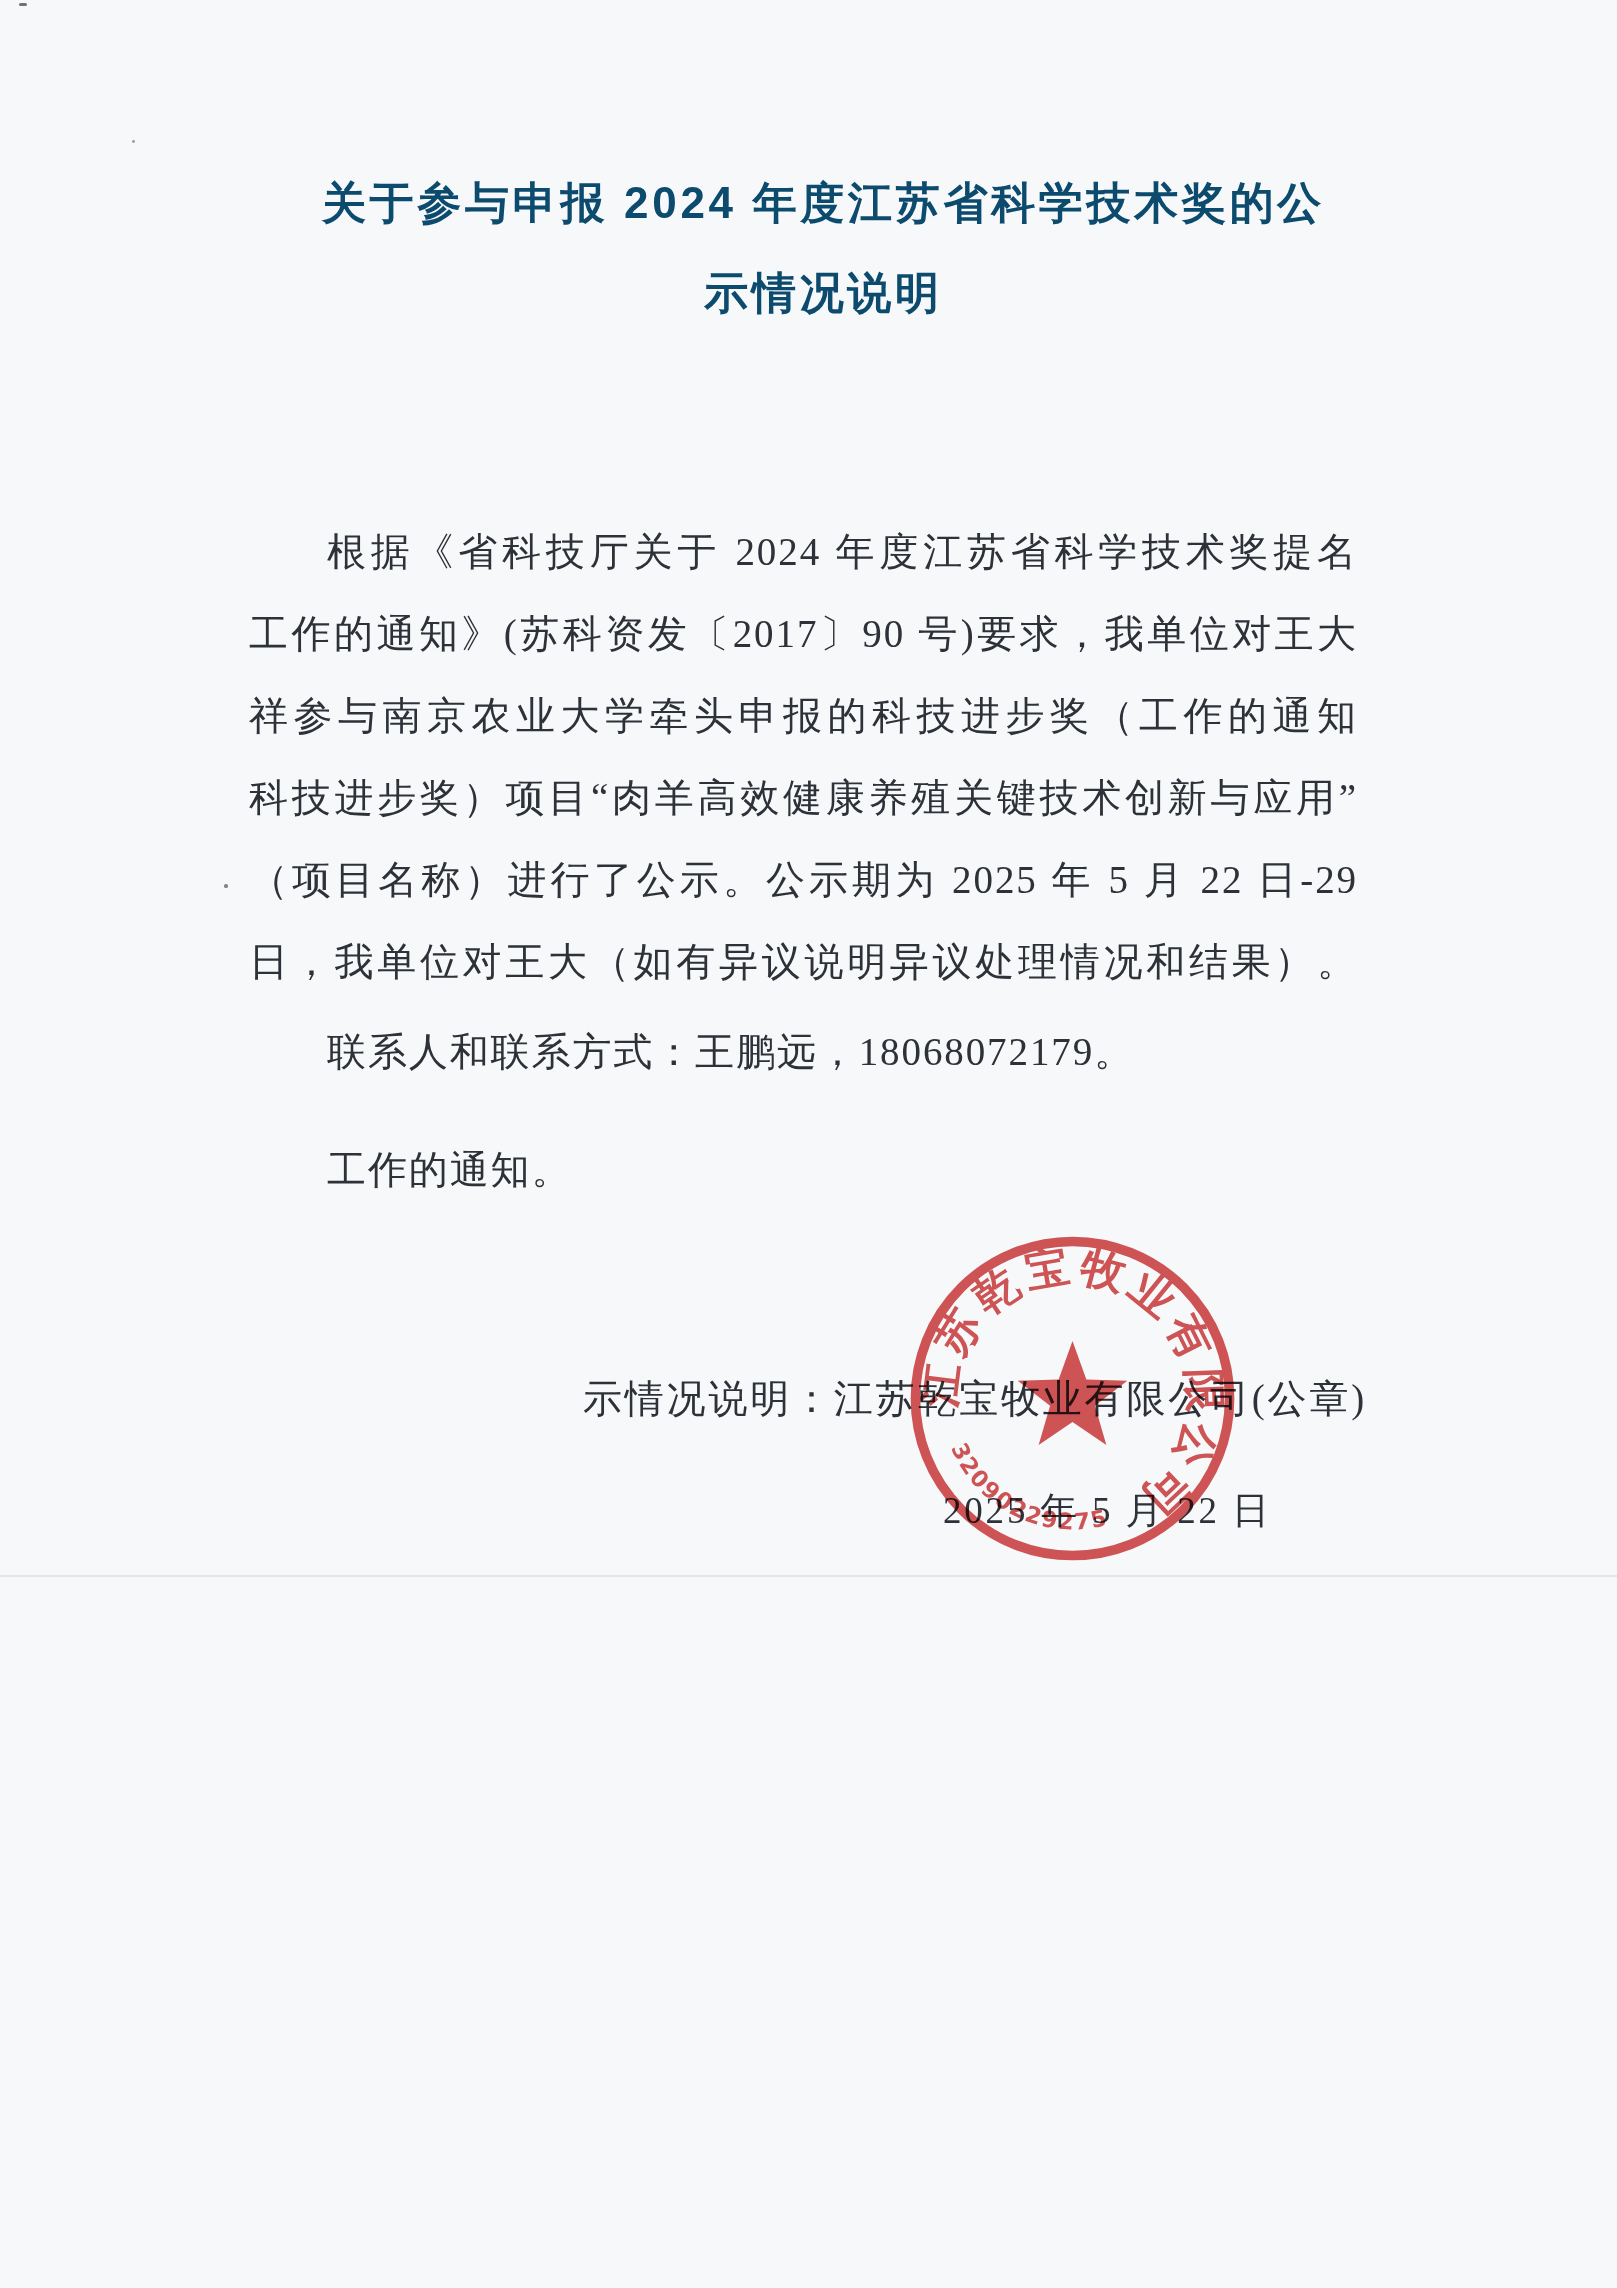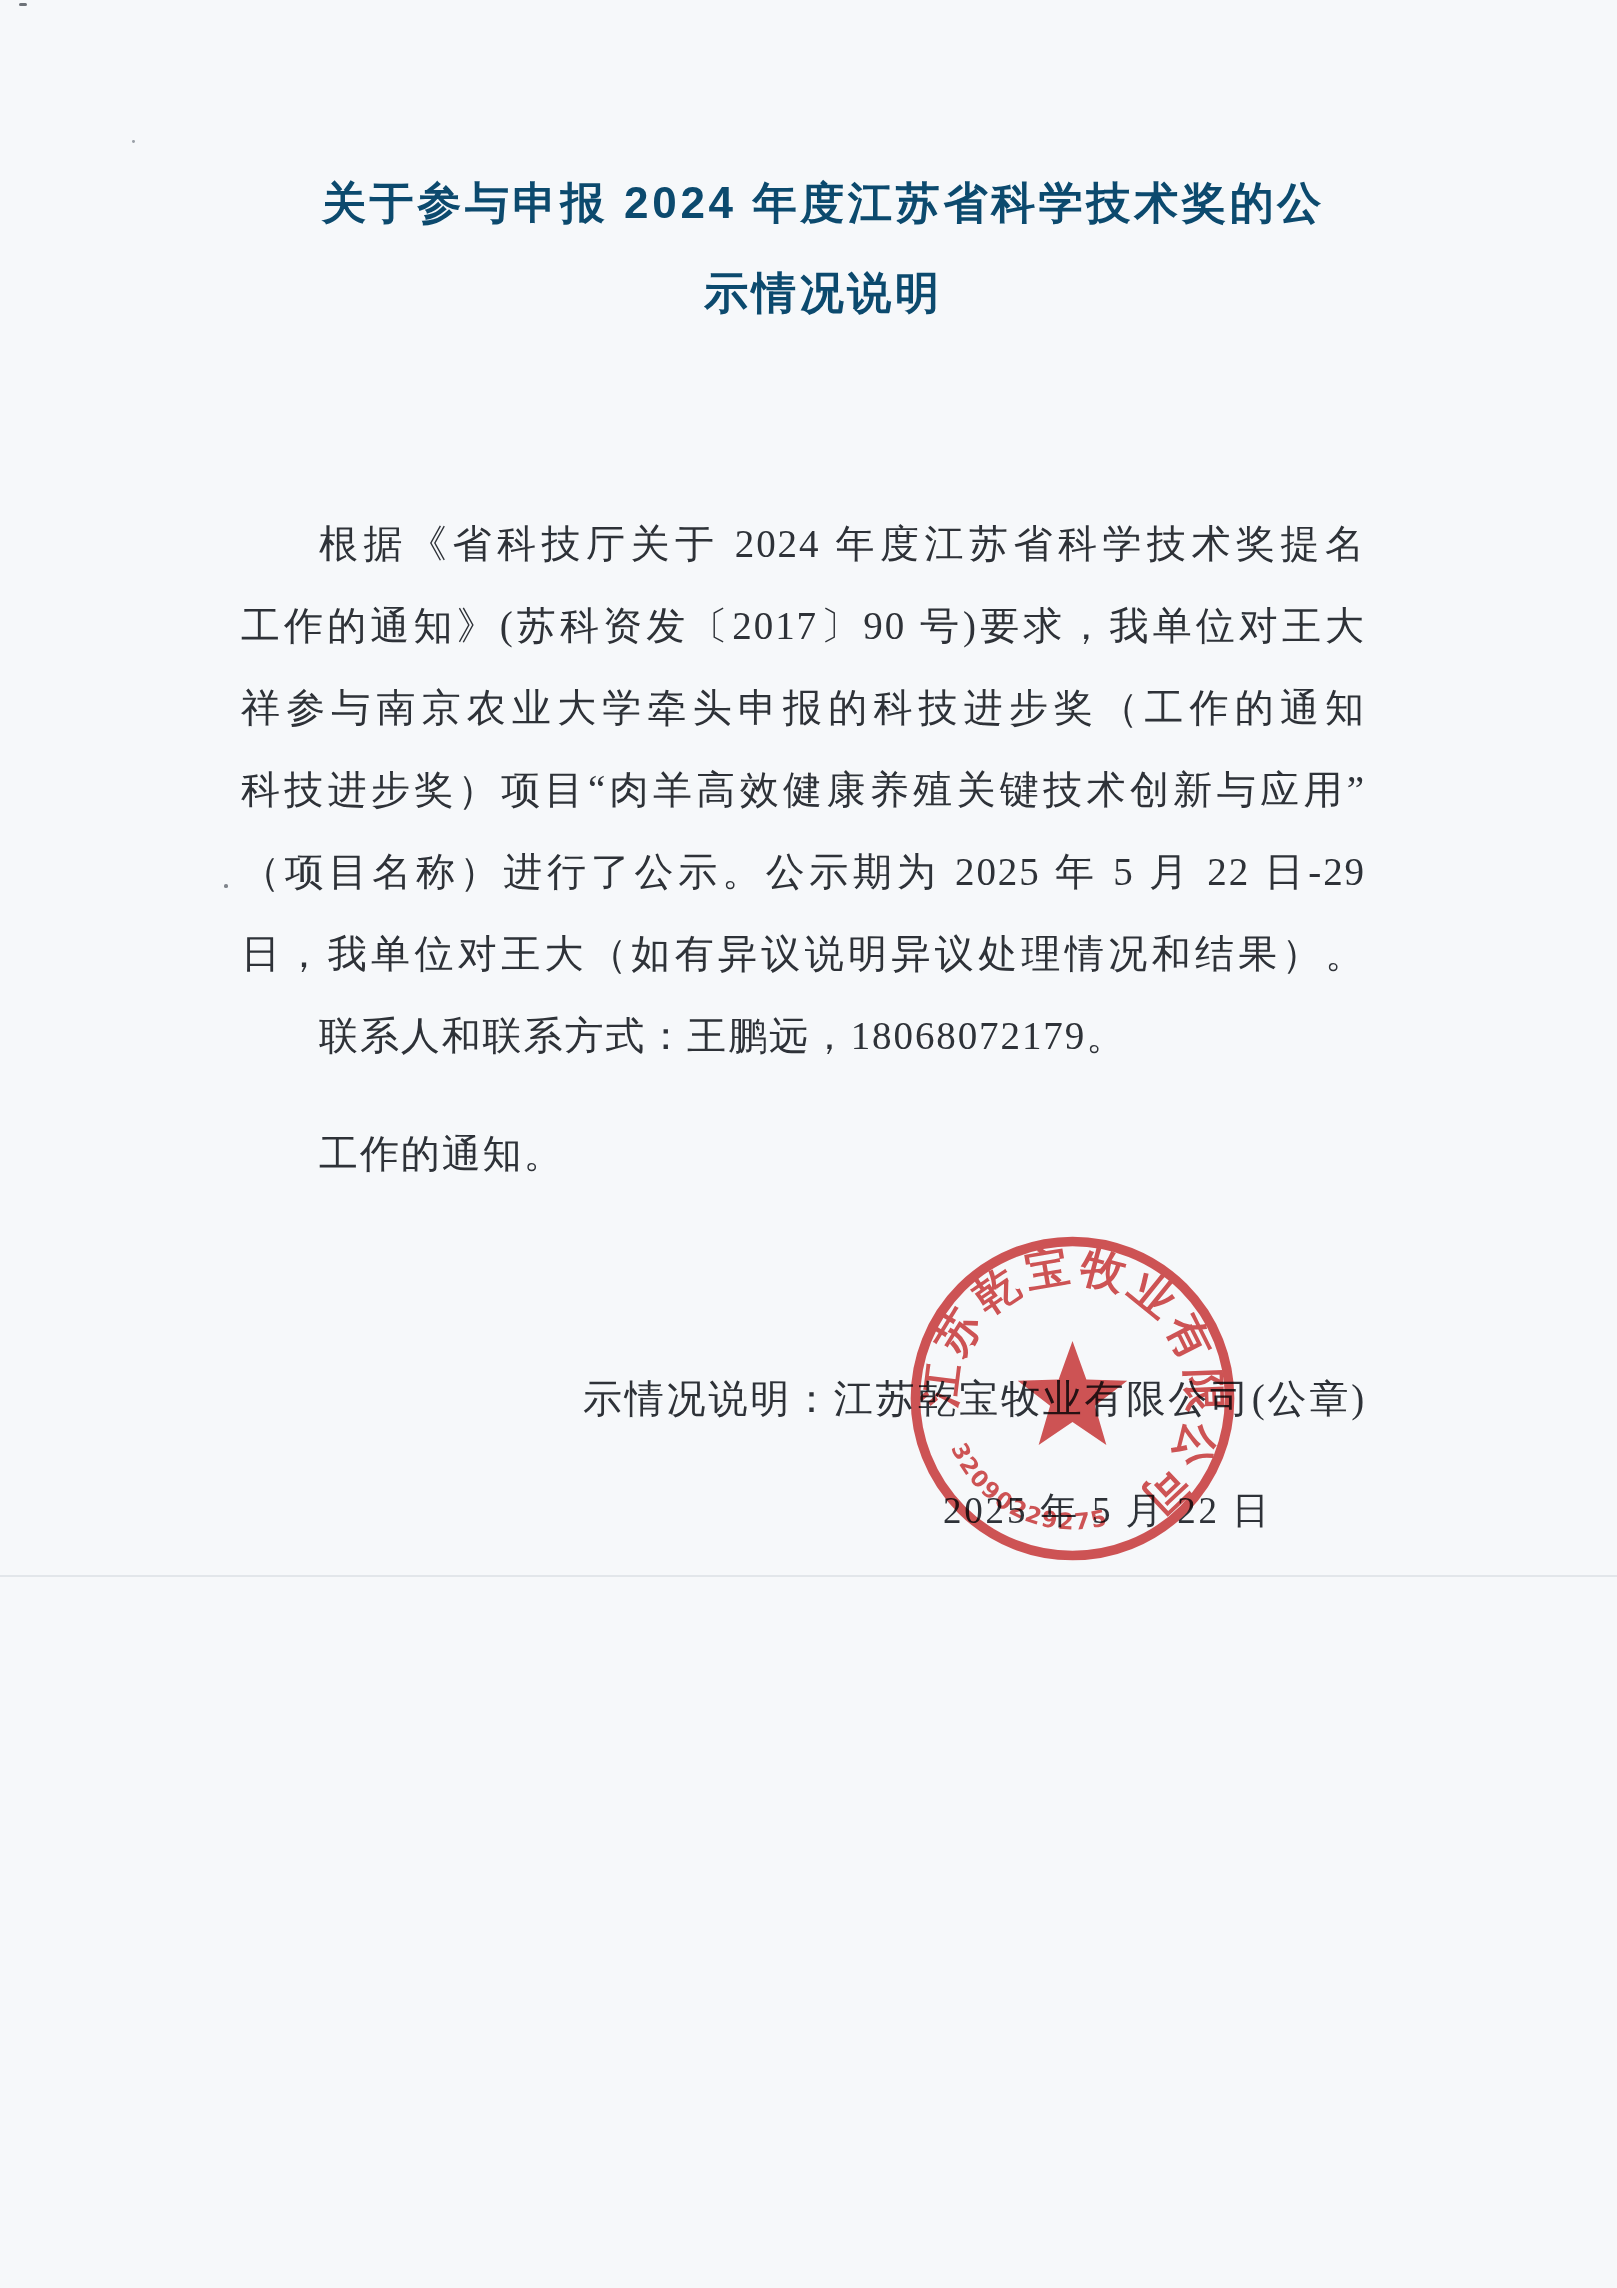--- a/index.html
+++ b/index.html
@@ -15,21 +15,21 @@
     font-family:Liberation Sans, sans-serif;
     font-weight:bold; font-size:44px; line-height:90px;
     letter-spacing:3.7px; color:#0c4a6e;margin-left:15px;
   }
   .body-block {
     position:absolute; left:241px; width:1125px; top:503px;
     font-size:39px; line-height:82px; letter-spacing:1.9px;
   }
   .jline { text-align:justify; text-align-last:justify; }
   .indent { text-indent:78px; }
-  .para { margin:0; }
+  .para { margin:8px; }
   .para.contact { margin-top:0; }
   .para.closing { margin-top:36px; }
   .sig-unit {
     position:absolute; left:583px; top:1358px;
     font-size:39px; line-height:82px; letter-spacing:2.8px; white-space:nowrap;
   }
   .sig-date {
     position:absolute; left:943px; top:1470px;
     font-size:37px; line-height:82px; letter-spacing:2.8px; white-space:nowrap;
   }

